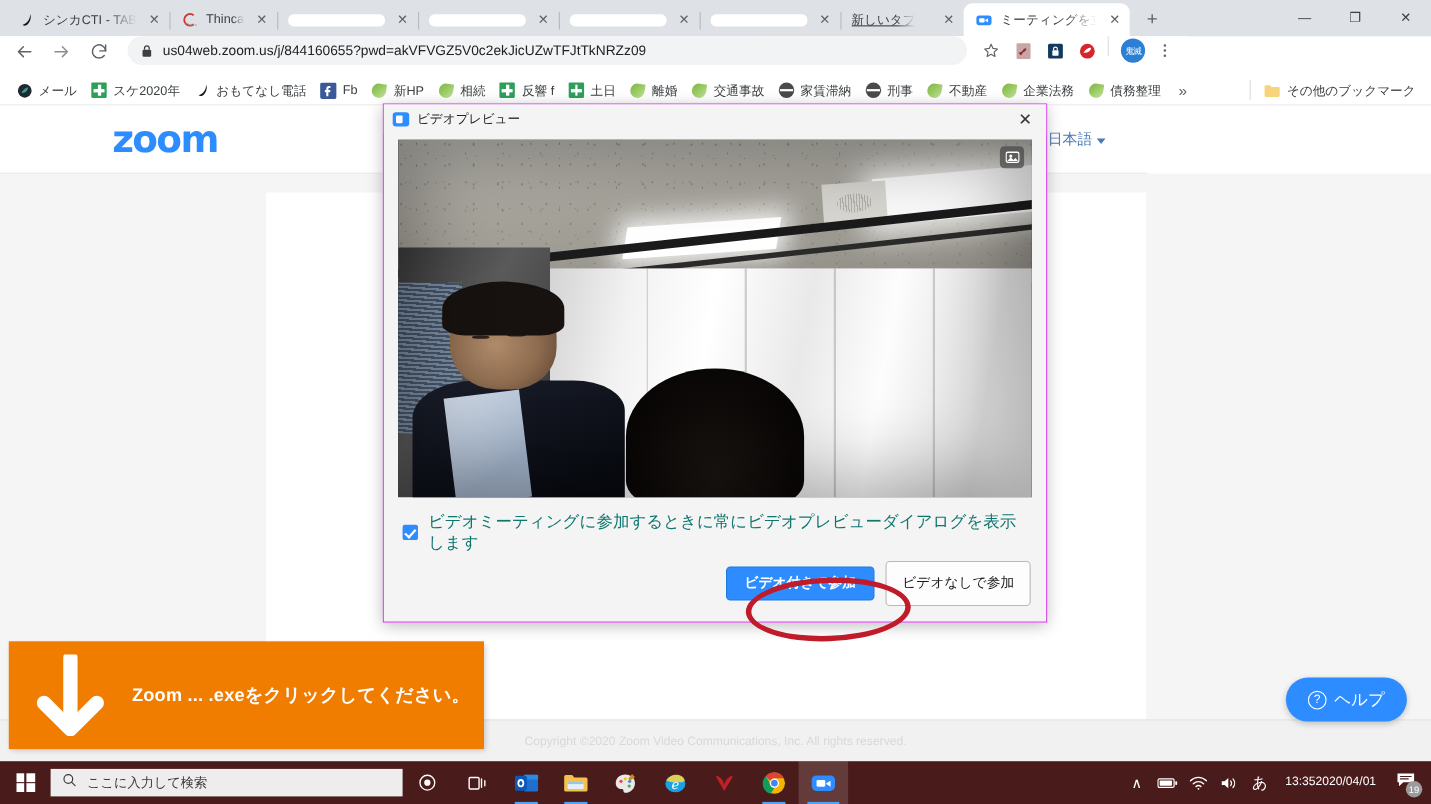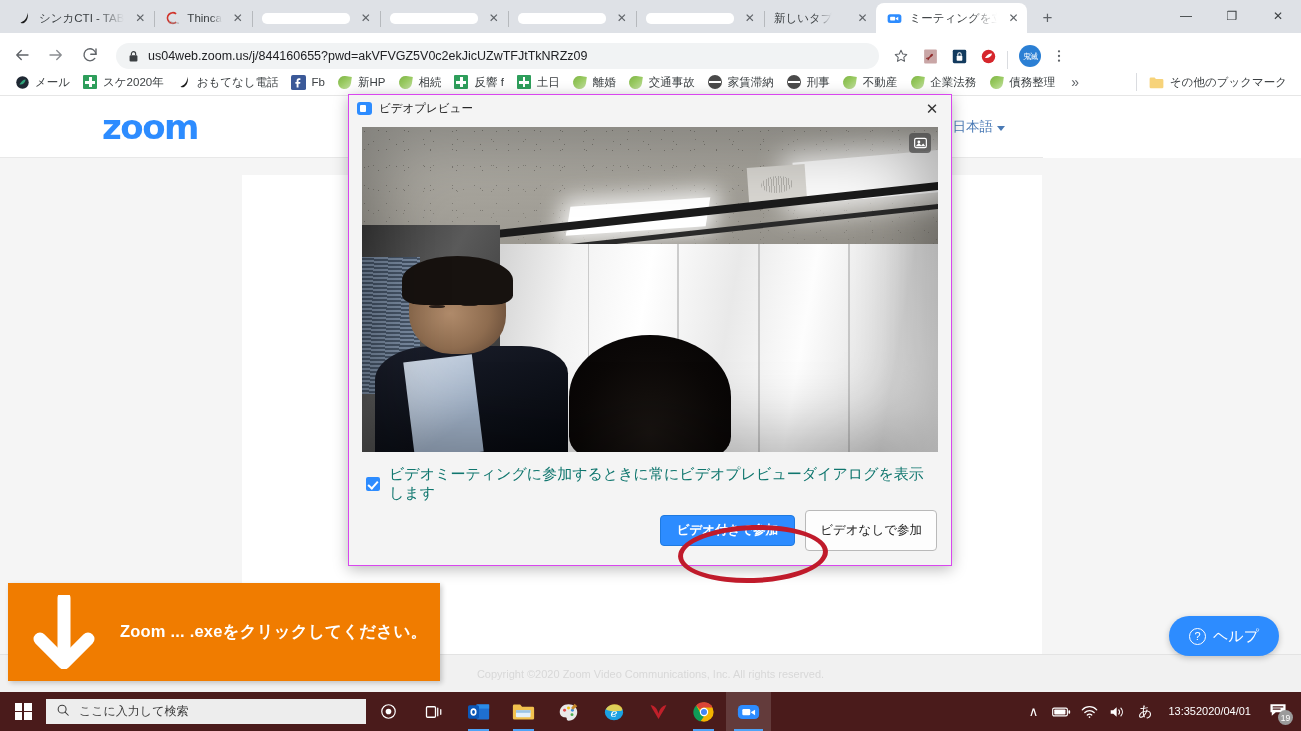--- a/index.html
+++ b/index.html
@@ -72,21 +72,21 @@
   .wincontrol {
     width: 46px; height: 32px;
     display: flex; align-items: center; justify-content: center;
     font-size: 12px; color: #3c4043;
   }
 
   
   .toolbar {
     position: absolute; left: 0; top: 33px; width: 1080px; height: 36px;
     background: #ffffff;
-    display: flex; align-items: flex-end; padding: 0 8px;
+    display: flex; align-items: flex-start; padding: 0 8px;
   }
   .nav-btn {
     width: 28px; height: 28px; margin-right: 6px;
     display: flex; align-items: center; justify-content: center;
     color: #5f6368;
   }
   .omnibox {
     flex: 1; height: 26px; background: #f1f3f4;
     border-radius: 13px; display: flex; align-items: center;
     padding: 0 12px; margin: 0 6px 0 6px;
@@ -456,21 +456,21 @@
         <span class="tab-title redacted"></span>
         <span class="tab-close">✕</span>
       </div>
 
       <div class="tab inactive sep">
         <span class="tab-title redacted"></span>
         <span class="tab-close">✕</span>
       </div>
 
       <div class="tab inactive sep">
-        <span class="tab-title" style="max-width:74px;">新しいタブ</span>
+        <span class="tab-title" style="max-width:74px;text-decoration:underline;">新しいタブ</span>
         <span class="tab-close" style="margin-left:22px;">✕</span>
       </div>
 
       <div class="tab active">
         <span class="tab-favicon">
           <svg width="15" height="15" viewBox="0 0 24 24">
               <rect x="1" y="5" width="22" height="14" rx="4" fill="#2d8cff"></rect>
               <rect x="5" y="9" width="8" height="6" rx="1.2" fill="#fff"></rect>
               <path d="M14 11.5l4-2.4v6l-4-2.4z" fill="#fff"></path>
             </svg>

